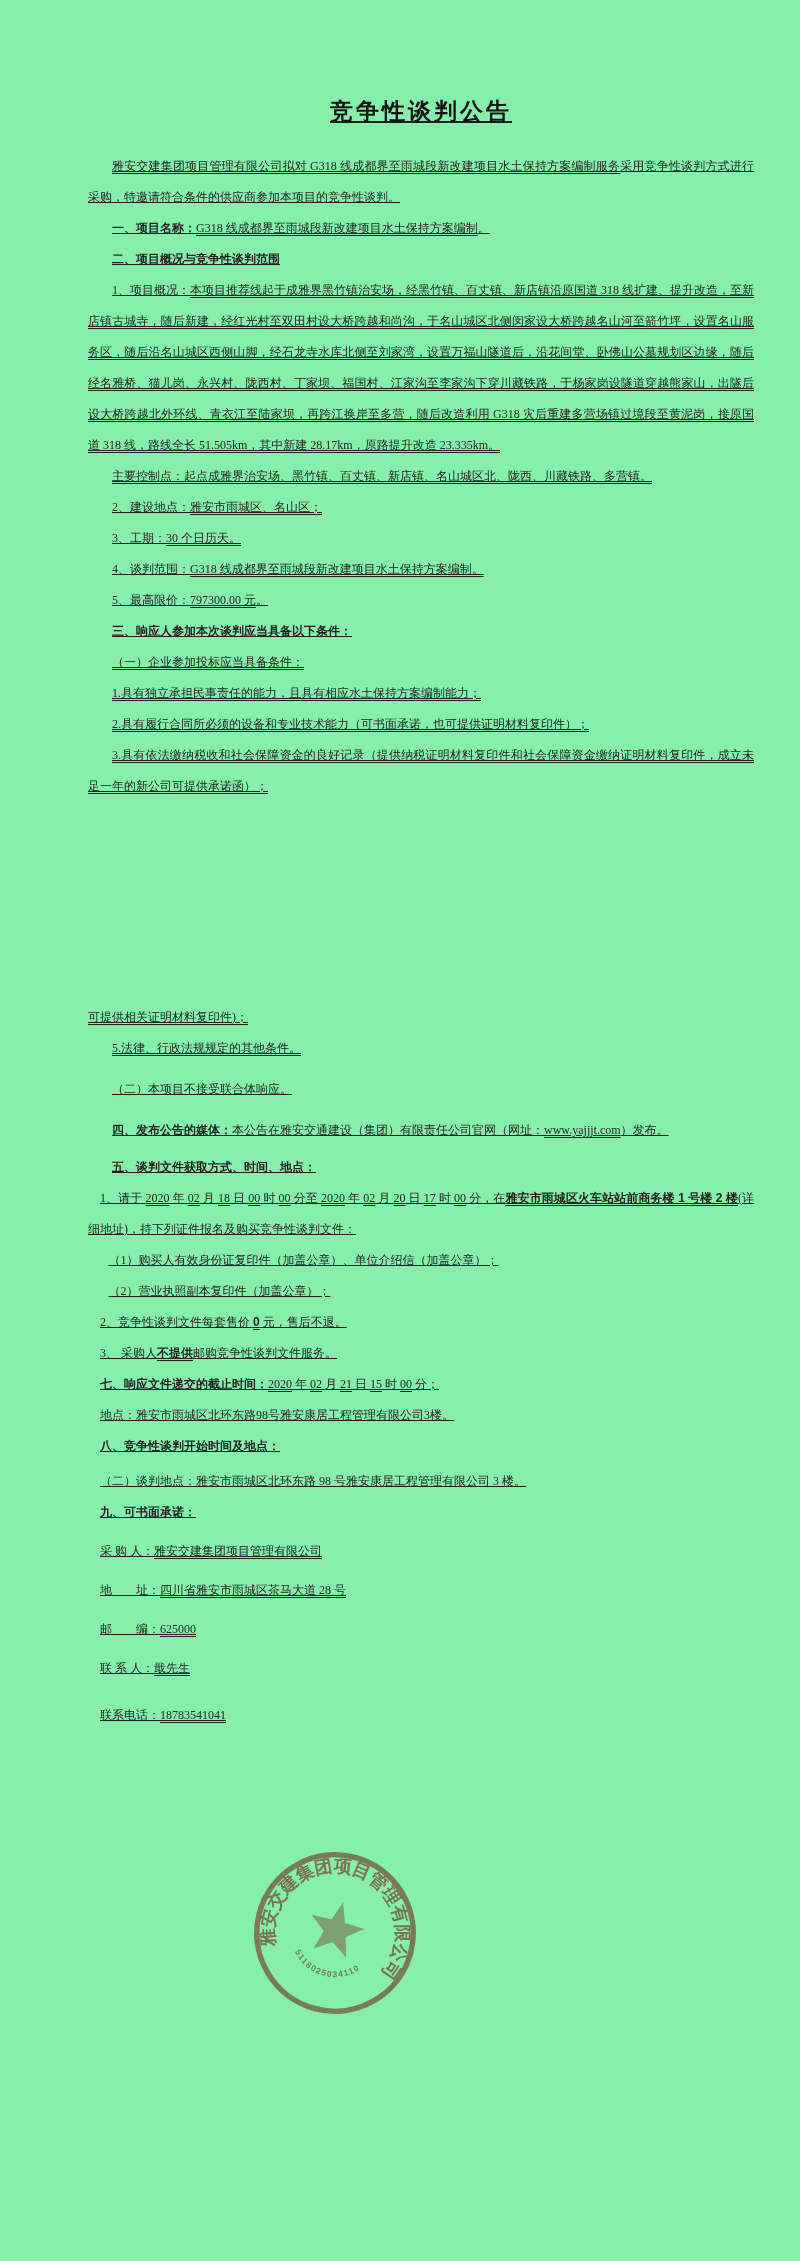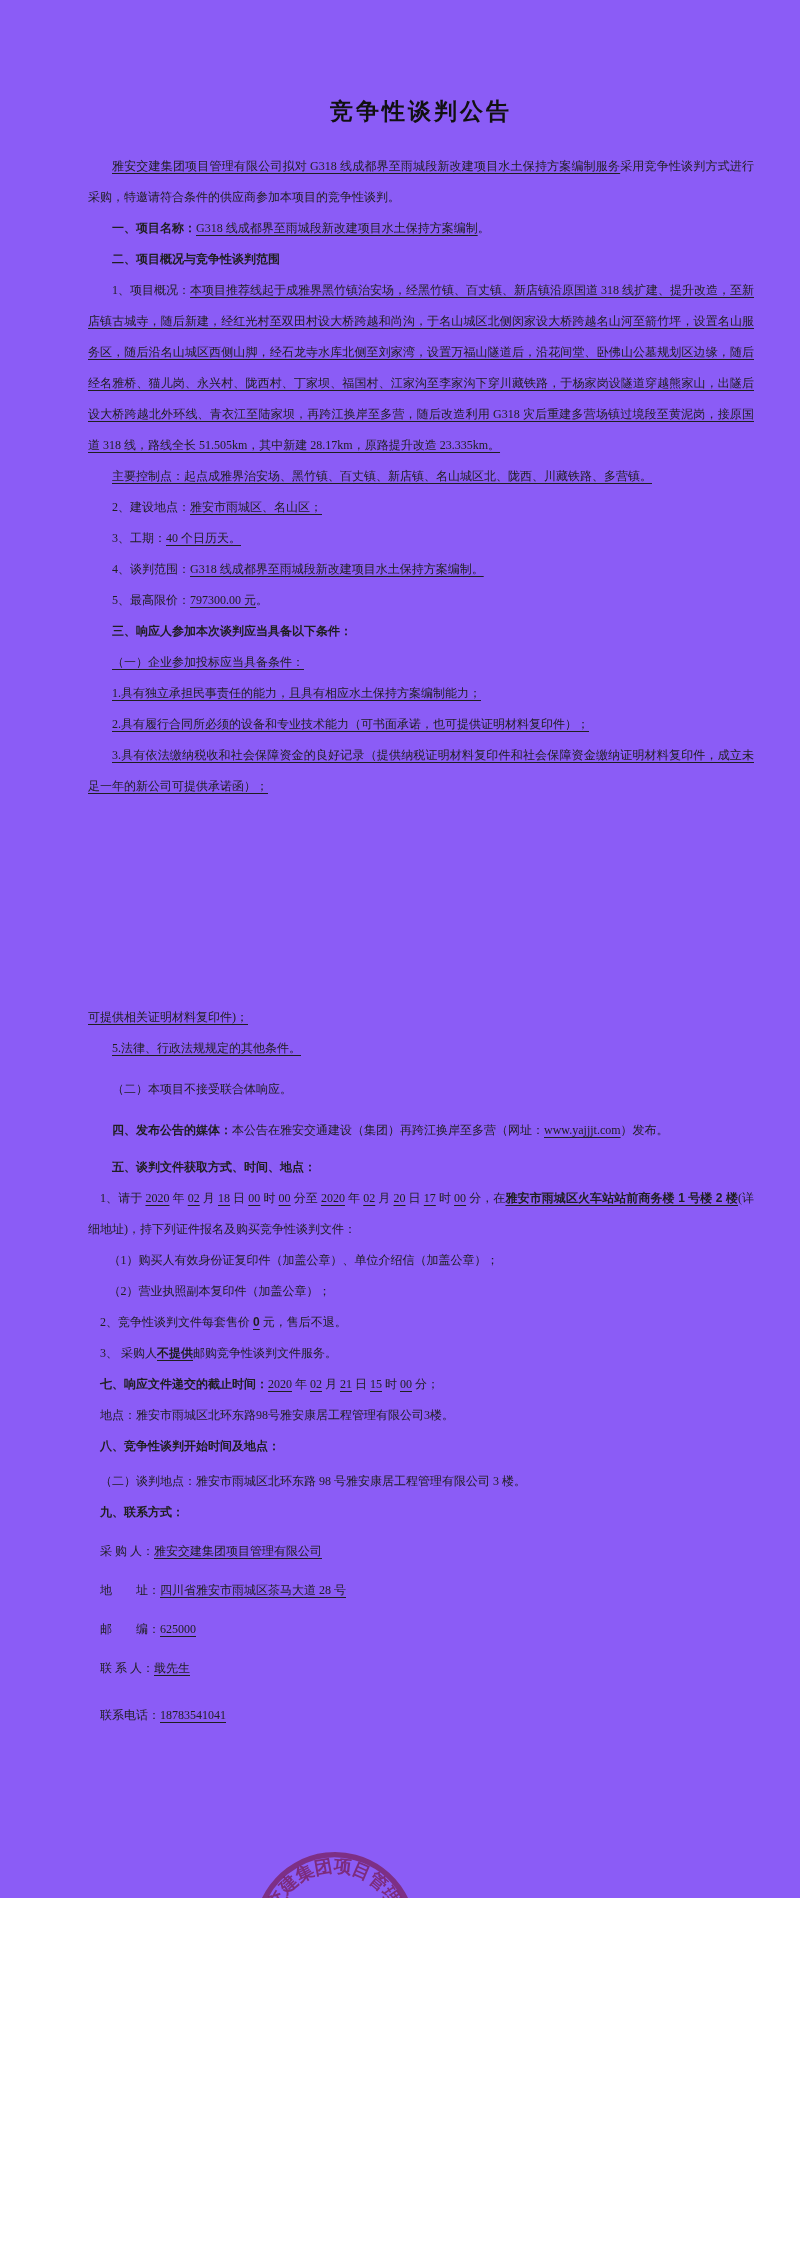--- a/index.html
+++ b/index.html
@@ -1,17 +1,17 @@
 <!DOCTYPE html>
 <html><head>
 <meta charset="utf-8">
 <style>
   html,body{margin:0;padding:0;background:#ffffff;}
-  .page{position:relative;width:800px;height:1898px;background:#8b5cf6;overflow:hidden;
-        font-family:"Liberation Serif","DejaVu Serif",serif;color:#1f1f1f;}
+  .page{position:relative;width:800px;height:2261px;background:#86efac;overflow:hidden;
+        font-family:"Liberation Serif","DejaVu Serif",serif;color:#1f1f1f;text-decoration:underline;}
   .content{padding:96px 46px 0 88px;}
   .doc-title{font-family:"Liberation Sans","DejaVu Sans",sans-serif;font-size:23px;font-weight:700;
              text-align:center;margin:0 0 24px 0;letter-spacing:3px;color:#111;}
   .line{margin:0;font-size:12px;line-height:31px;word-break:break-all;}
   .j{text-align:justify;text-justify:inter-character;}
   .b{font-family:"Liberation Sans","DejaVu Sans",sans-serif;font-weight:700;}
   .u{text-decoration:underline;text-underline-offset:3px;text-decoration-thickness:1px;}
   .spacer{width:100%;}
   .seal{position:absolute;left:250px;top:1848px;width:170px;height:170px;
         mix-blend-mode:multiply;opacity:.82;pointer-events:none;}
@@ -22,44 +22,44 @@
 <div class="page">
   <div class="content">
     <h1 class="doc-title">竞争性谈判公告</h1>
     <div>
         <p class="line j" style="text-indent: 2em;"><span class="u">雅安交建集团项目管理有限公司拟对 G318 线成都界至雨城段新改建项目水土保持方案编制服务</span><span class="">采用竞争性谈判方式进行采购，特邀请符合条件的供应商参加本项目的竞争性谈判。</span></p>
         <p class="line" style="text-indent: 2em;"><span class="b ">一、项目名称：</span><span class="u">G318 线成都界至雨城段新改建项目水土保持方案编制</span><span class="">。</span></p>
         <p class="line" style="text-indent: 2em;"><span class="b ">二、项目概况与竞争性谈判范围</span></p>
         <p class="line j" style="text-indent: 2em;"><span class="">1、项目概况：</span><span class="u">本项目推荐线起于成雅界黑竹镇治安场，经黑竹镇、百丈镇、新店镇沿原国道 318 线扩建、提升改造，至新店镇古城寺，随后新建，经红光村至双田村设大桥跨越和尚沟，于名山城区北侧闵家设大桥跨越名山河至箭竹坪，设置名山服务区，随后沿名山城区西侧山脚，经石龙寺水库北侧至刘家湾，设置万福山隧道后，沿花间堂、卧佛山公墓规划区边缘，随后经名雅桥、猫儿岗、永兴村、陇西村、丁家坝、福国村、江家沟至李家沟下穿川藏铁路，于杨家岗设隧道穿越熊家山，出隧后设大桥跨越北外环线、青衣江至陆家坝，再跨江换岸至多营，随后改造利用 G318 灾后重建多营场镇过境段至黄泥岗，接原国道 318 线，路线全长 51.505km，其中新建 28.17km，原路提升改造 23.335km。</span></p>
         <p class="line j" style="text-indent: 2em;"><span class="u">主要控制点：起点成雅界治安场、黑竹镇、百丈镇、新店镇、名山城区北、陇西、川藏铁路、多营镇。</span></p>
         <p class="line" style="text-indent: 2em;"><span class="">2、建设地点：</span><span class="u">雅安市雨城区、名山区；</span></p>
-        <p class="line" style="text-indent: 2em;"><span class="">3、工期：</span><span class="u">40 个日历天。</span></p>
+        <p class="line" style="text-indent: 2em;"><span class="">3、工期：</span><span class="u">30 个日历天。</span></p>
         <p class="line" style="text-indent: 2em;"><span class="">4、谈判范围：</span><span class="u">G318 线成都界至雨城段新改建项目水土保持方案编制。</span></p>
         <p class="line" style="text-indent: 2em;"><span class="">5、最高限价：</span><span class="u">797300.00 元</span><span class="">。</span></p>
         <p class="line" style="text-indent: 2em;"><span class="b ">三、响应人参加本次谈判应当具备以下条件：</span></p>
         <p class="line" style="text-indent: 2em;"><span class="u">（一）企业参加投标应当具备条件：</span></p>
         <p class="line" style="text-indent: 2em;"><span class="u">1.具有独立承担民事责任的能力，且具有相应水土保持方案编制能力；</span></p>
         <p class="line j" style="text-indent: 2em;"><span class="u">2.具有履行合同所必须的设备和专业技术能力（可书面承诺，也可提供证明材料复印件）；</span></p>
         <p class="line j" style="text-indent: 2em;"><span class="u">3.具有依法缴纳税收和社会保障资金的良好记录（提供纳税证明材料复印件和社会保障资金缴纳证明材料复印件，成立未足一年的新公司可提供承诺函）；</span></p>
         <div class="spacer" style="height: 200px;"></div>
         <p class="line" style="text-indent: 0em;"><span class="u">可提供相关证明材料复印件)；</span></p>
         <p class="line" style="text-indent: 2em;"><span class="u">5.法律、行政法规规定的其他条件。</span></p>
         <p class="line" style="text-indent: 2em; margin-top: 10px;"><span class="">（二）本项目不接受联合体响应。</span></p>
-        <p class="line j" style="text-indent: 2em; margin-top: 10px;"><span class="b ">四、发布公告的媒体：</span><span class="">本公告在雅安交通建设（集团）再跨江换岸至多营（网址：</span><span class="u">www.yajjjt.com</span><span class="">）发布。</span></p>
+        <p class="line j" style="text-indent: 2em; margin-top: 10px;"><span class="b ">四、发布公告的媒体：</span><span class="">本公告在雅安交通建设（集团）有限责任公司官网（网址：</span><span class="u">www.yajjjt.com</span><span class="">）发布。</span></p>
         <p class="line" style="text-indent: 2em; margin-top: 6px;"><span class="b ">五、谈判文件获取方式、时间、地点：</span></p>
         <p class="line j" style="text-indent: 1em;"><span class="">1、请于 </span><span class="u">2020</span><span class=""> 年 </span><span class="u">02</span><span class=""> 月 </span><span class="u">18</span><span class=""> 日 </span><span class="u">00</span><span class=""> 时 </span><span class="u">00</span><span class=""> 分至 </span><span class="u">2020</span><span class=""> 年 </span><span class="u">02</span><span class=""> 月 </span><span class="u">20</span><span class=""> 日 </span><span class="u">17</span><span class=""> 时 </span><span class="u">00</span><span class=""> 分，在</span><span class="b u">雅安市雨城区火车站站前商务楼 1 号楼 2 楼</span><span class="">(详细地址)，持下列证件报名及购买竞争性谈判文件：</span></p>
         <p class="line" style="text-indent: 1.7em;"><span class="">（1）购买人有效身份证复印件（加盖公章）、单位介绍信（加盖公章）；</span></p>
         <p class="line" style="text-indent: 1.7em;"><span class="">（2）营业执照副本复印件（加盖公章）；</span></p>
         <p class="line" style="text-indent: 1em;"><span class="">2、竞争性谈判文件每套售价 </span><span class="b u">0</span><span class=""> 元，售后不退。</span></p>
         <p class="line" style="text-indent: 1em;"><span class="">3、 采购人</span><span class="b u">不提供</span><span class="">邮购竞争性谈判文件服务。</span></p>
         <p class="line" style="text-indent: 1em;"><span class="b ">七、响应文件递交的截止时间：</span><span class="u">2020</span><span class=""> 年 </span><span class="u">02</span><span class=""> 月 </span><span class="u">21</span><span class=""> 日 </span><span class="u">15</span><span class=""> 时 </span><span class="u">00</span><span class=""> 分；</span></p>
         <p class="line" style="text-indent: 1em;"><span class="">地点：雅安市雨城区北环东路98号雅安康居工程管理有限公司3楼。</span></p>
         <p class="line" style="text-indent: 1em;"><span class="b ">八、竞争性谈判开始时间及地点：</span></p>
         <p class="line" style="text-indent: 1em; margin-top: 4px;"><span class="">（二）谈判地点：雅安市雨城区北环东路 98 号雅安康居工程管理有限公司 3 楼。</span></p>
-        <p class="line" style="text-indent: 1em;"><span class="b ">九、联系方式：</span></p>
+        <p class="line" style="text-indent: 1em;"><span class="b ">九、可书面承诺：</span></p>
         <p class="line" style="text-indent: 1em; margin-top: 8px;"><span class="">采 购 人：</span><span class="u">雅安交建集团项目管理有限公司</span></p>
         <p class="line" style="text-indent: 1em; margin-top: 8px;"><span class="">地　　址：</span><span class="u">四川省雅安市雨城区茶马大道 28 号</span></p>
         <p class="line" style="text-indent: 1em; margin-top: 8px;"><span class="">邮　　编：</span><span class="u">625000</span></p>
         <p class="line" style="text-indent: 1em; margin-top: 8px;"><span class="">联 系 人：</span><span class="u">戢先生</span></p>
         <p class="line" style="text-indent: 1em; margin-top: 16px;"><span class="">联系电话：</span><span class="u">18783541041</span></p>
       </div>
   </div>
 
   <svg class="seal" viewBox="0 0 200 200">
     <g transform="rotate(15 100 100)">

